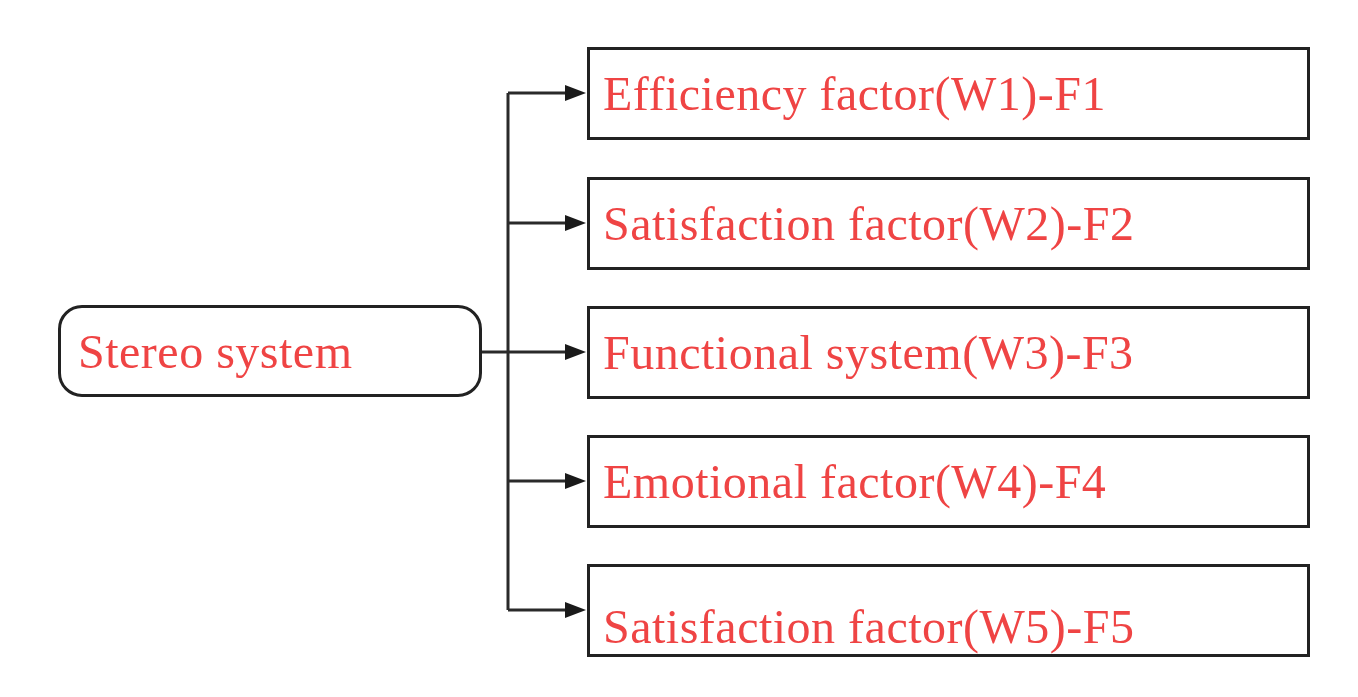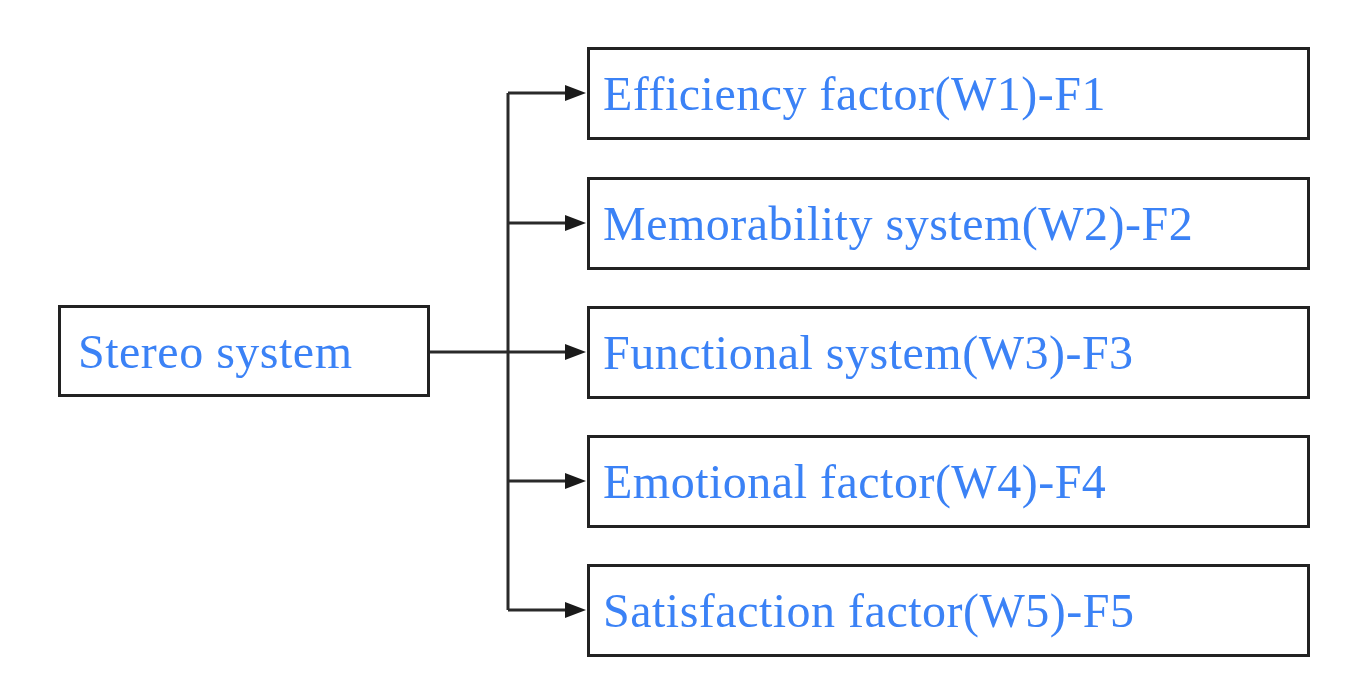--- a/index.html
+++ b/index.html
@@ -22,43 +22,44 @@
     width: 1358px;
     height: 697px;
   }
   .node {
     position: absolute;
     box-sizing: border-box;
     border: 3px solid #222222;
     background: #ffffff;
     display: flex;
     align-items: center;
-    color: #3b82f6;
+    color: #ef4444;
     font-size: 48px;
     letter-spacing: 0.5px;
     white-space: nowrap;
   }
   .node-root {
     left: 58px;
     top: 305px;
-    width: 372px;
+    width: 424px;
     height: 92px;
     padding-left: 17px;
+    border-radius: 24px;
   }
   .node-child {
     left: 587px;
     width: 723px;
     height: 93px;
     padding-left: 13px;
   }
   .child-0 { top: 47px;  }
   .child-1 { top: 177px; }
   .child-2 { top: 306px; }
   .child-3 { top: 435px; align-items: center; }
-  .child-4 { top: 564px; }
+  .child-4 { top: 564px; align-items: flex-end; }
   .line {
     stroke: #2a2a2a;
     stroke-width: 3;
     fill: none;
   }
   .arrowhead {
     fill: #1a1a1a;
     stroke: none;
   }
 </style>
@@ -101,21 +102,21 @@
 
   <div class="node node-root">
     <span>Stereo system</span>
   </div>
 
   <div class="node node-child child-0">
     <span>Efficiency factor(W1)-F1</span>
   </div>
 
   <div class="node node-child child-1">
-    <span>Memorability system(W2)-F2</span>
+    <span>Satisfaction factor(W2)-F2</span>
   </div>
 
   <div class="node node-child child-2">
     <span>Functional system(W3)-F3</span>
   </div>
 
   <div class="node node-child child-3">
     <span>Emotional factor(W4)-F4</span>
   </div>
 

